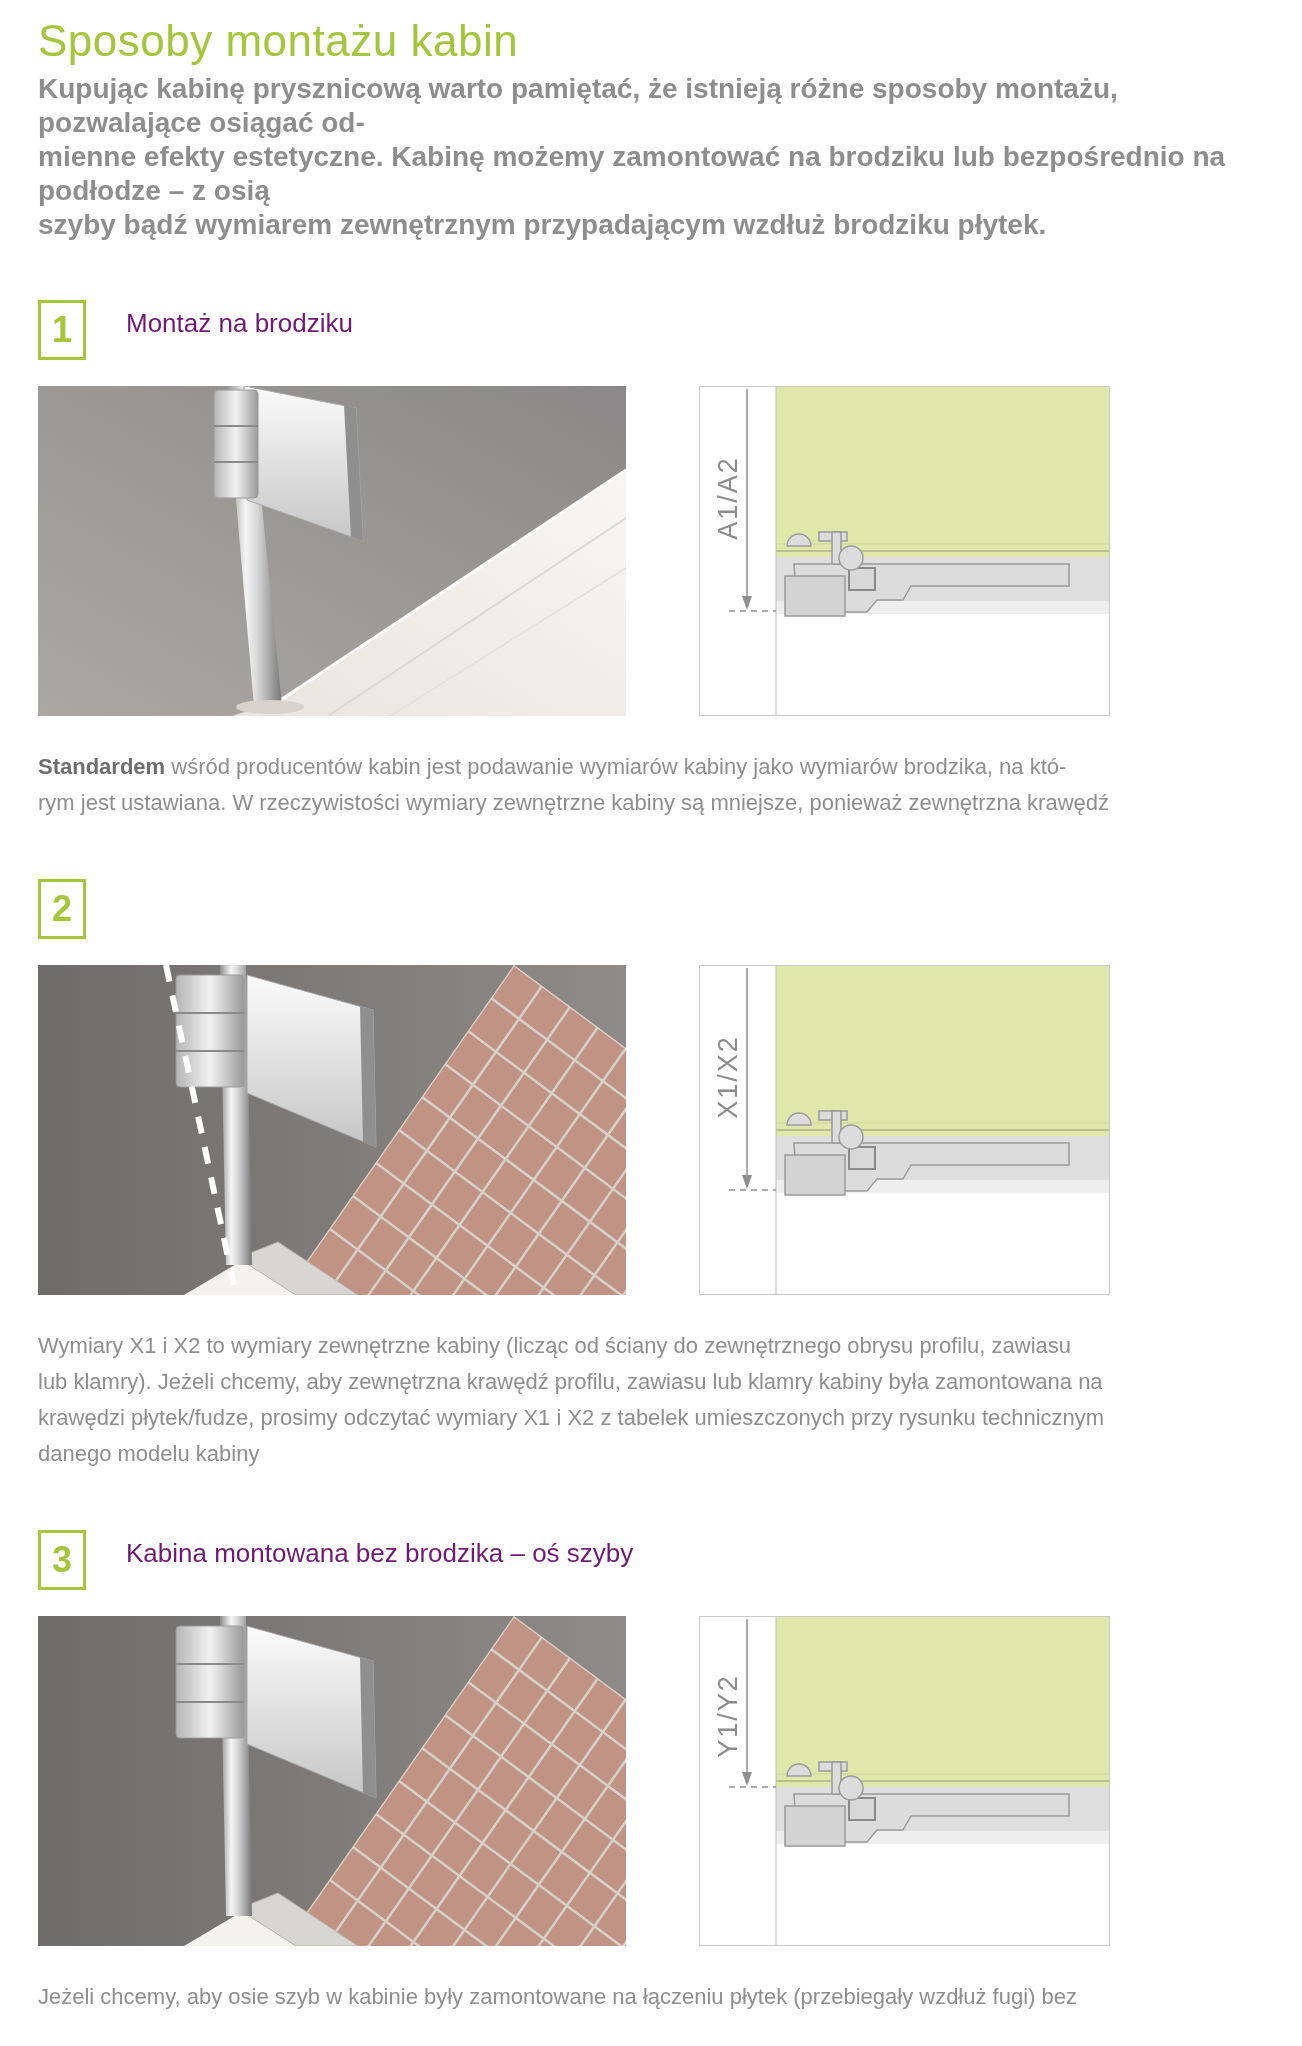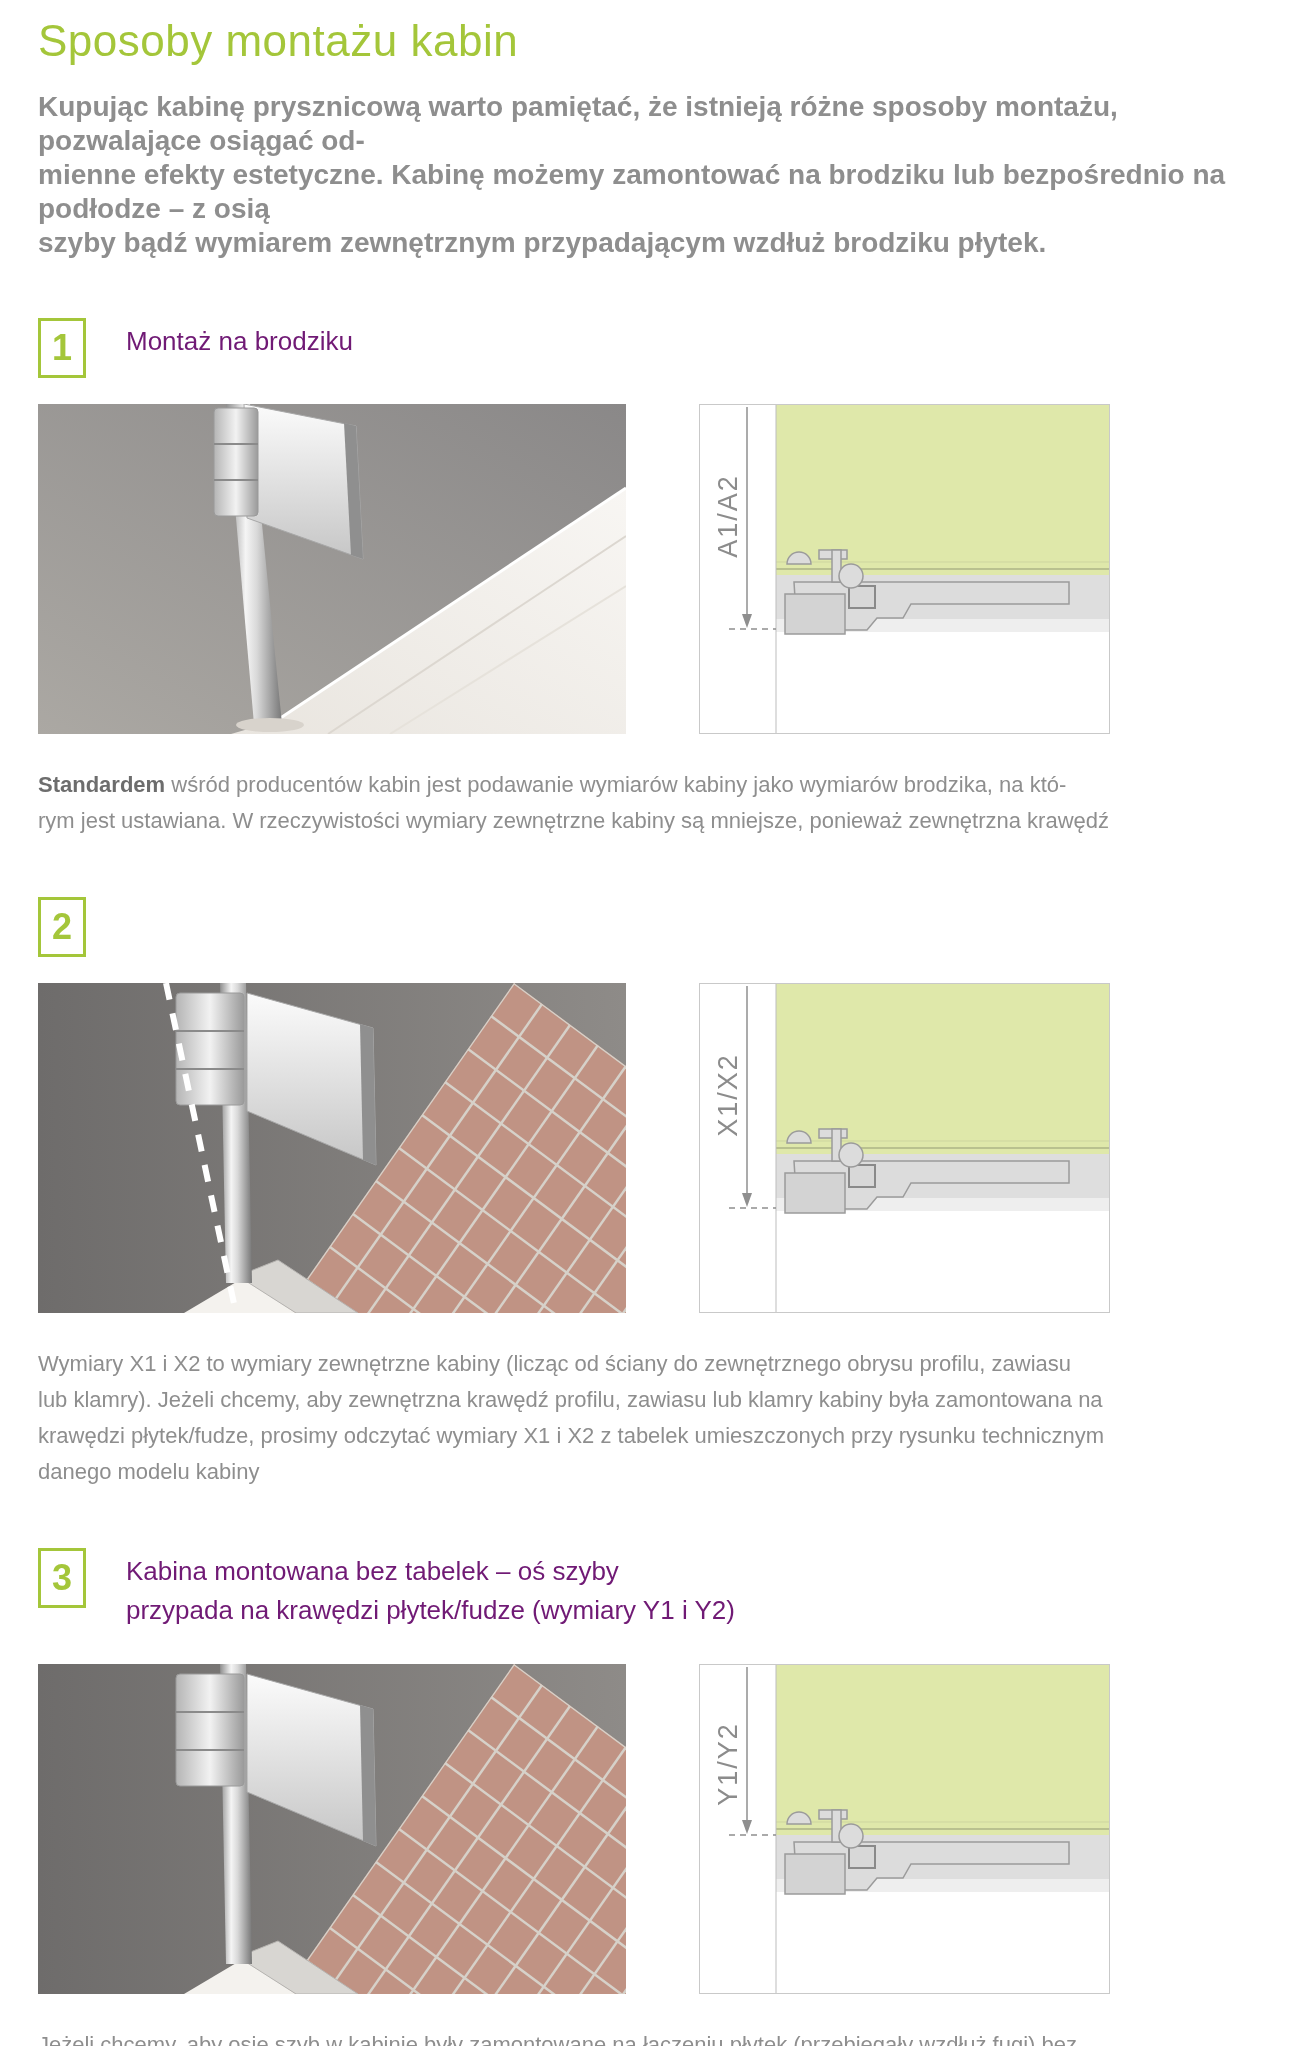--- a/index.html
+++ b/index.html
@@ -2,21 +2,21 @@
 <html><head>
 <meta charset="utf-8">
 <style>
   html,body{margin:0;padding:0;}
   body{
     width:1302px;height:2046px;overflow:hidden;background:#ffffff;
     font-family:"Liberation Sans",sans-serif;box-sizing:border-box;
     padding:12px 30px 0 38px;
   }
   .page-title{
-    margin:4px 0 24px 0;font-size:44px;font-weight:400;letter-spacing:.5px;
+    margin:4px 0 6px 0;font-size:44px;font-weight:400;letter-spacing:.5px;
     color:#a4c63a;
   }
   .intro{font-size:28px;line-height:34px;color:#8e8e8e;margin:0;font-weight:bold;}
   .sec-header{display:flex;align-items:flex-start;margin:54px 0 26px 0;}
   .num-box{
     width:42px;height:54px;border:3px solid #a4c63a;color:#a4c63a;
     display:flex;align-items:center;justify-content:center;
     font-size:36px;font-weight:700;margin:4px 32px 0 0;flex:none;
   }
   .sec-title{margin:8px;font-size:26px;line-height:39px;font-weight:400;color:#701a75;}
@@ -206,22 +206,21 @@
 <p class="para">
   <b></b><span>Wymiary X1 i X2 to wymiary zewnętrzne kabiny (licząc od ściany do zewnętrznego obrysu profilu, zawiasu</span><br>
   <span>lub klamry). Jeżeli chcemy, aby zewnętrzna krawędź profilu, zawiasu lub klamry kabiny była zamontowana na</span><br>
   <span>krawędzi płytek/fudze, prosimy odczytać wymiary X1 i X2 z tabelek umieszczonych przy rysunku technicznym</span><br>
   <span>danego modelu kabiny</span>
 </p>
 
 <div class="sec-header">
   <div class="num-box">3</div>
   <h2 class="sec-title">
-    <span>Kabina montowana bez tabelek – oś szyby</span><br>
-    <span>przypada na krawędzi płytek/fudze (wymiary Y1 i Y2)</span>
+    <span>Kabina montowana bez brodzika – oś szyby</span><br>
   </h2>
 </div>
 
 <div class="row">
 
   <svg class="photo" width="588" height="330" viewBox="0 0 588 330">
     <defs>
       <clipPath id="tileClip2">
           <polygon points="476,0 588,83 588,330 245,330"></polygon>
         </clipPath>

